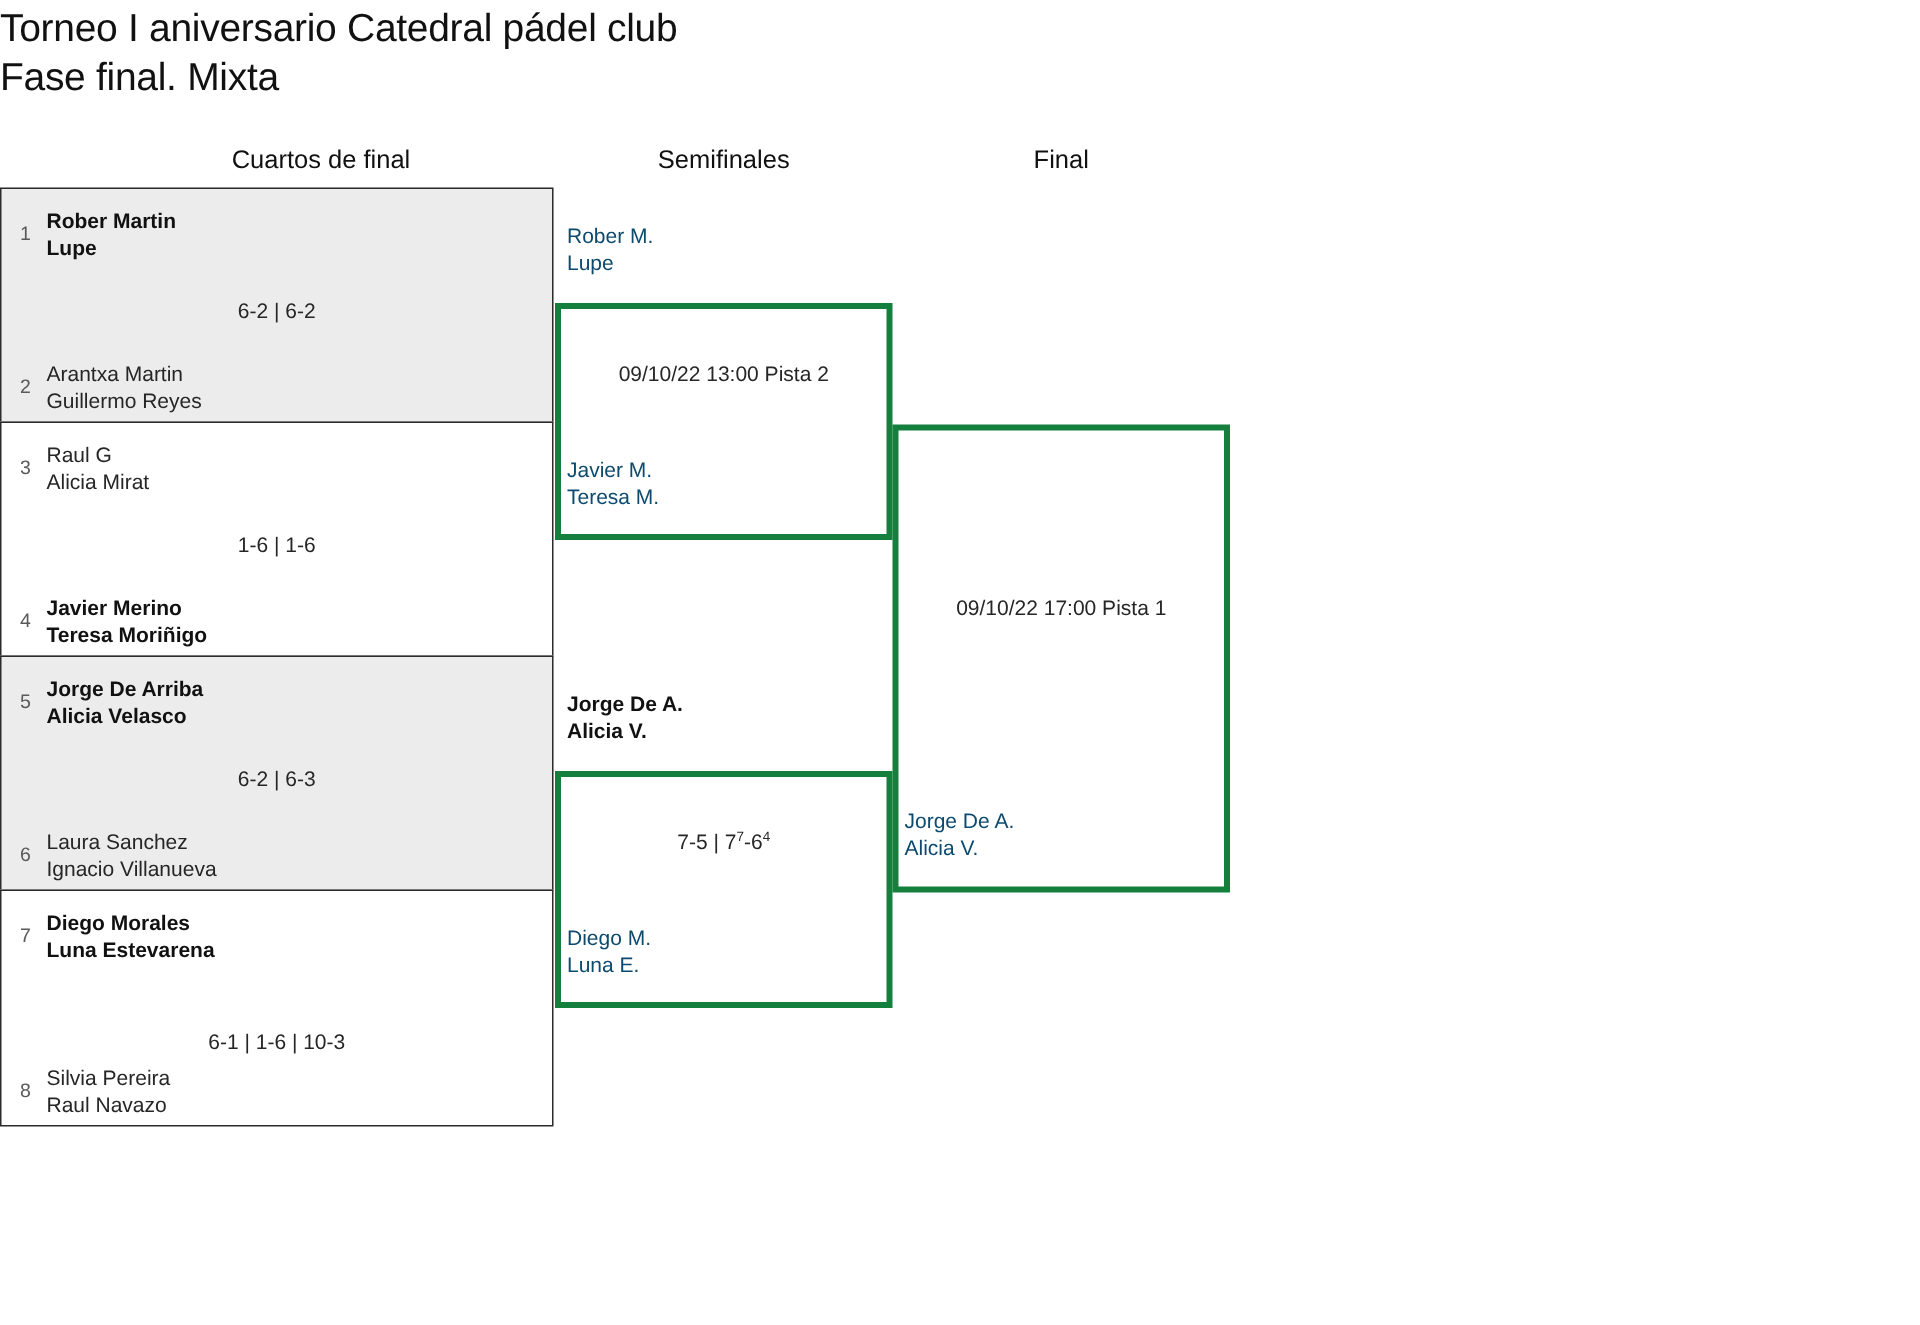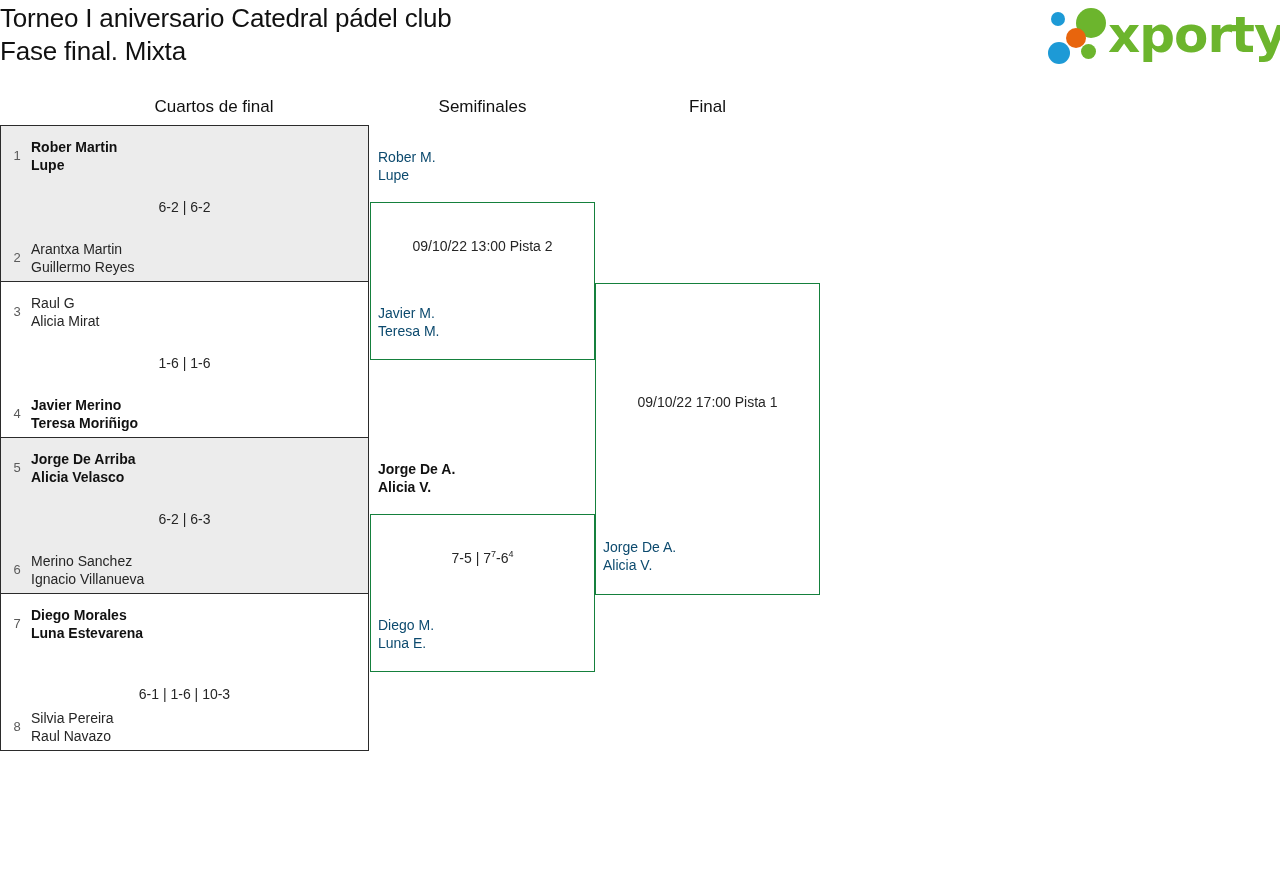--- a/index.html
+++ b/index.html
@@ -117,21 +117,21 @@
     left: 0; right: 0;
     text-align: center;
     font-size: 14px;
     line-height: 18px;
     color: #262626;
   }
 
   
   .match-box {
     position: absolute;
-    border: 1px solid #15803d;
+    border: 4px solid #15803d;
     box-sizing: border-box;
     background: transparent;
   }
   .slot {
     position: absolute;
     font-size: 14px;
     line-height: 18px;
     color: #0c4a6e;
     white-space: pre-line;
   }
@@ -150,28 +150,20 @@
     vertical-align: super;
   }
 </style>
 </head>
 <body>
 
 <div id="header">
   <div id="tournament-title">Torneo I aniversario Catedral pádel club
 Fase final. Mixta</div>
 
-  <div id="logo">
-    <span class="dot dot-blue-sm"></span>
-    <span class="dot dot-green-big"></span>
-    <span class="dot dot-orange"></span>
-    <span class="dot dot-blue-big"></span>
-    <span class="dot dot-green-sm"></span>
-    <span id="logo-wordmark">xporty</span>
-  </div>
 </div>
 
 <div class="round-header" id="round-header-0">Cuartos de final</div>
 <div class="round-header" id="round-header-1">Semifinales</div>
 <div class="round-header" id="round-header-2">Final</div>
 
 <div id="bracket">
 
   <div class="qf-block shaded" style="top:0px; height:157px;">
     <div class="team winner" style="top:12px;">
@@ -203,21 +195,21 @@
 
   <div class="qf-block shaded" style="top:312px; height:157px;">
     <div class="team winner" style="top:12px;">
       <span class="seed">5</span>
       <span class="names">Jorge De Arriba
 Alicia Velasco</span>
     </div>
     <div class="qf-score" style="top:72px;text-align:center;">6-2 | 6-3</div>
     <div class="team" style="top:114px;">
       <span class="seed">6</span>
-      <span class="names">Merino Sanchez
+      <span class="names">Laura Sanchez
 Ignacio Villanueva</span>
     </div>
   </div>
 
   <div class="qf-block plain" style="top:468px; height:158px;">
     <div class="team winner" style="top:12px;">
       <span class="seed">7</span>
       <span class="names">Diego Morales
 Luna Estevarena</span>
     </div>

